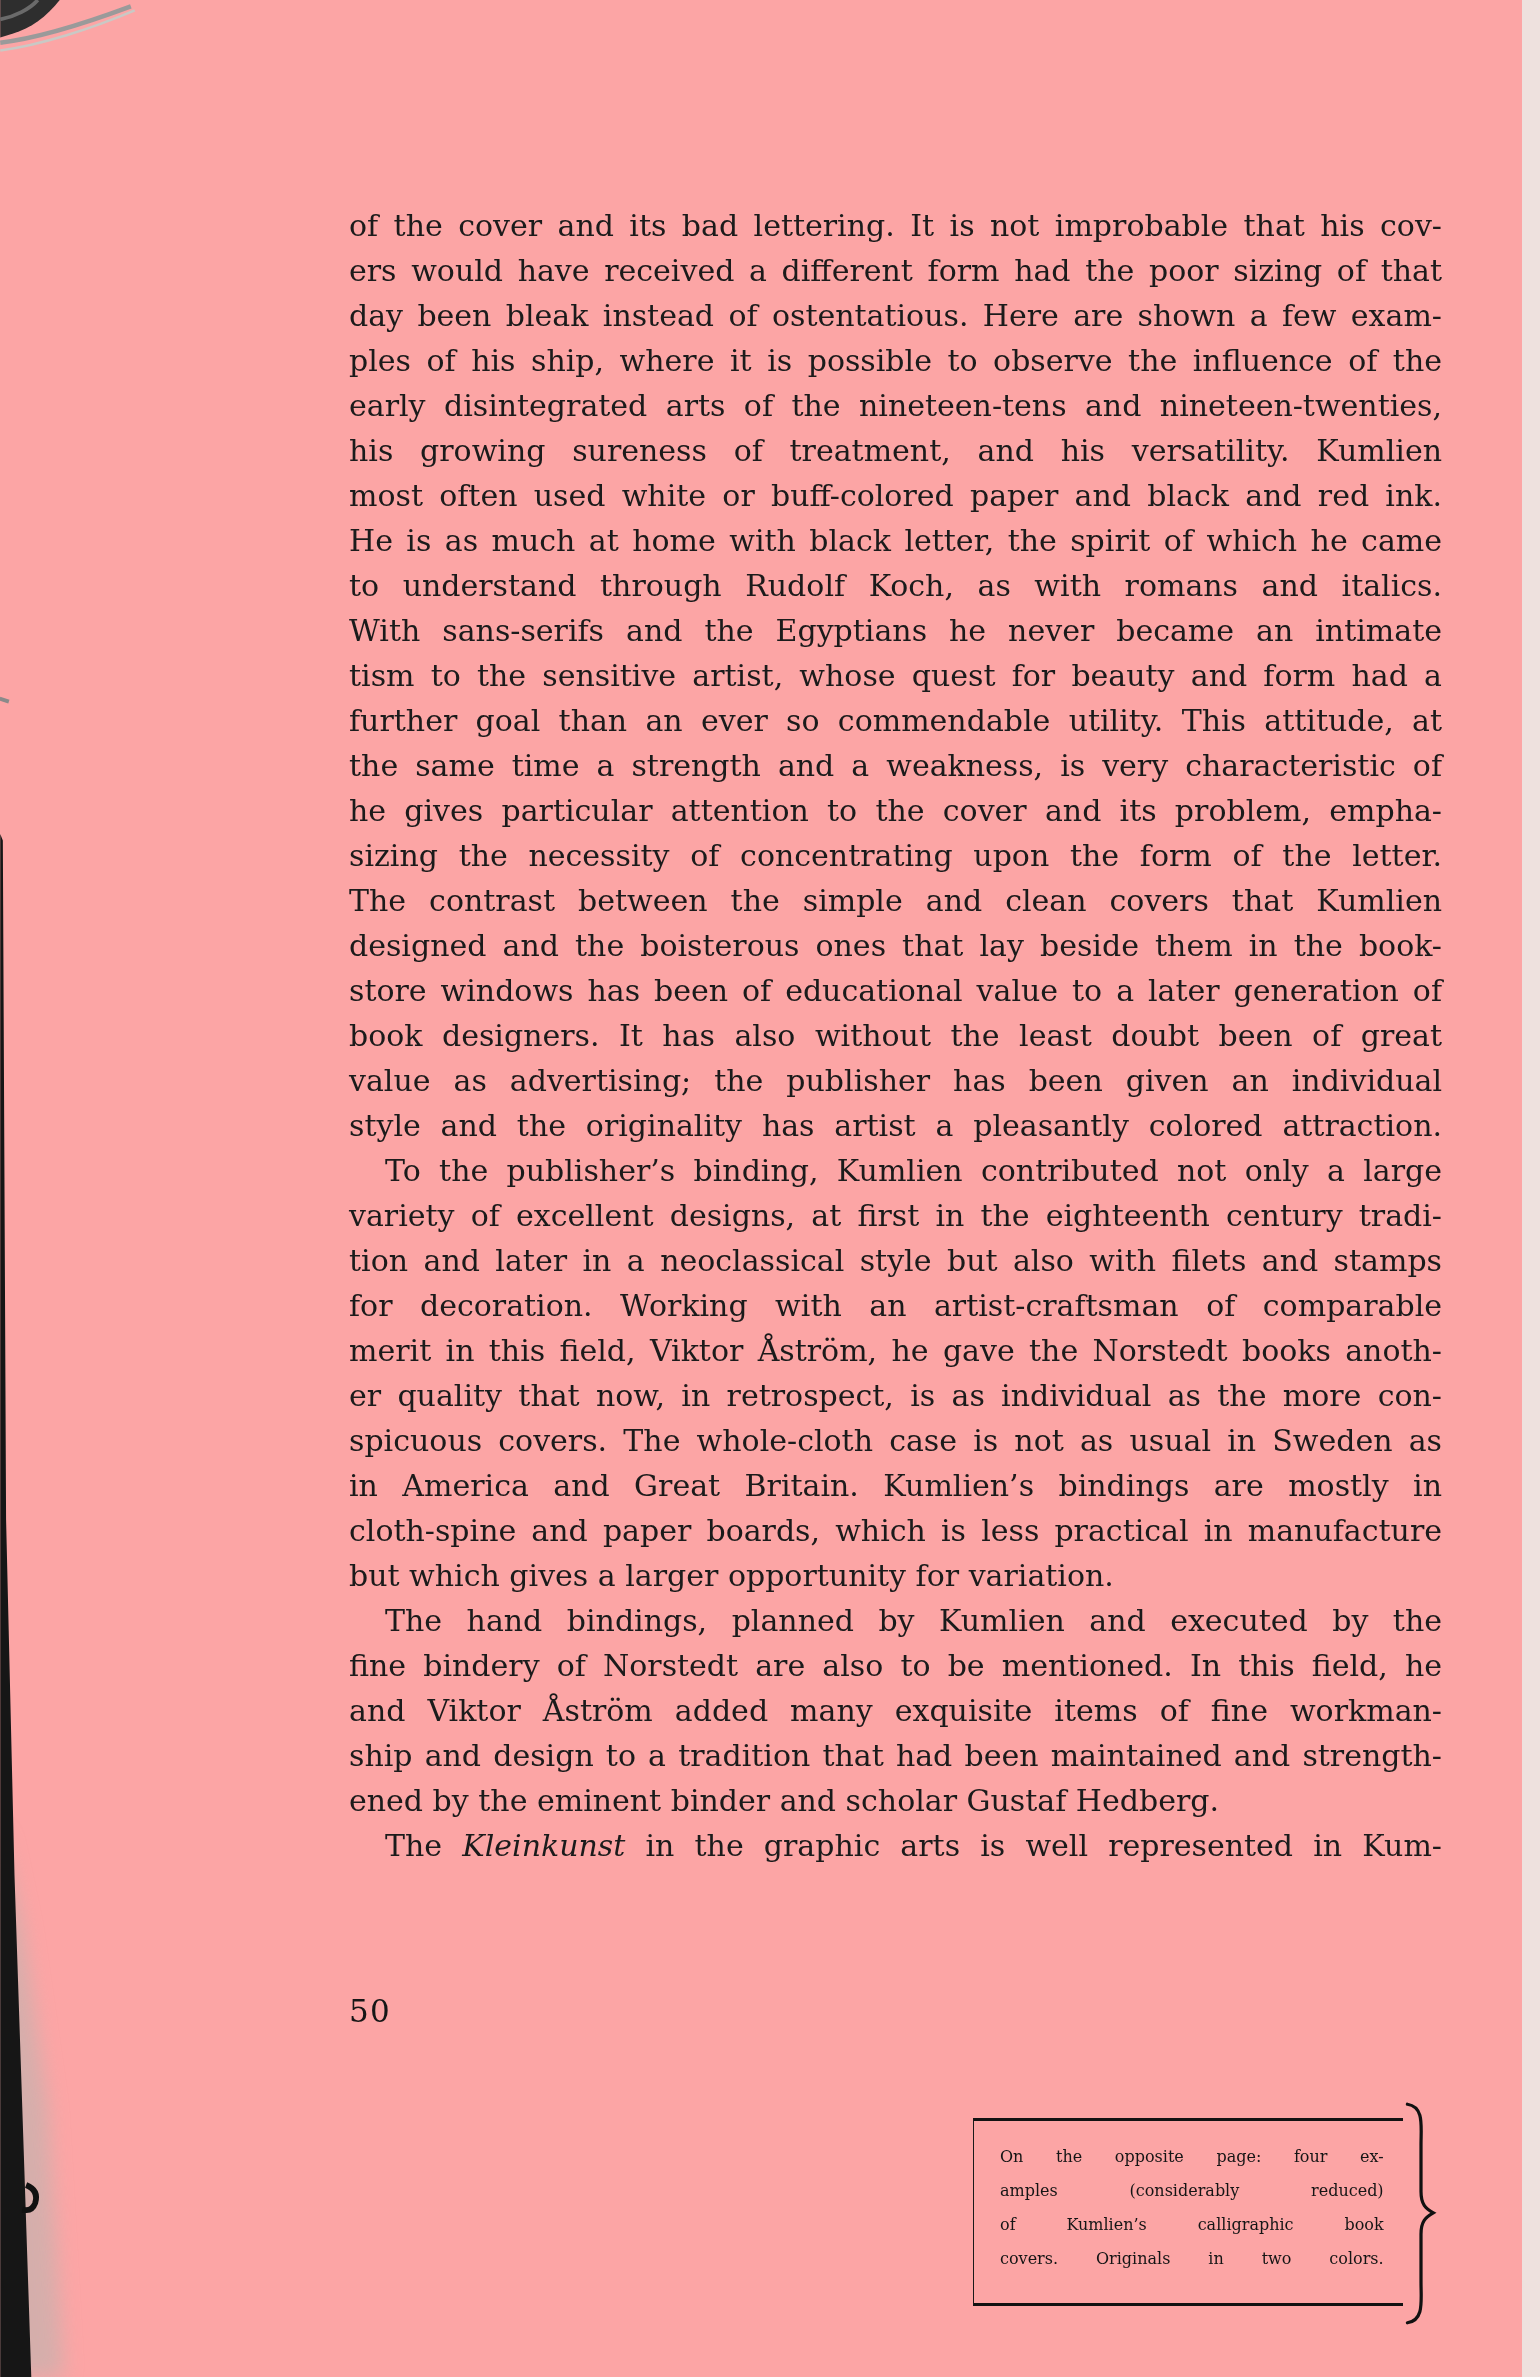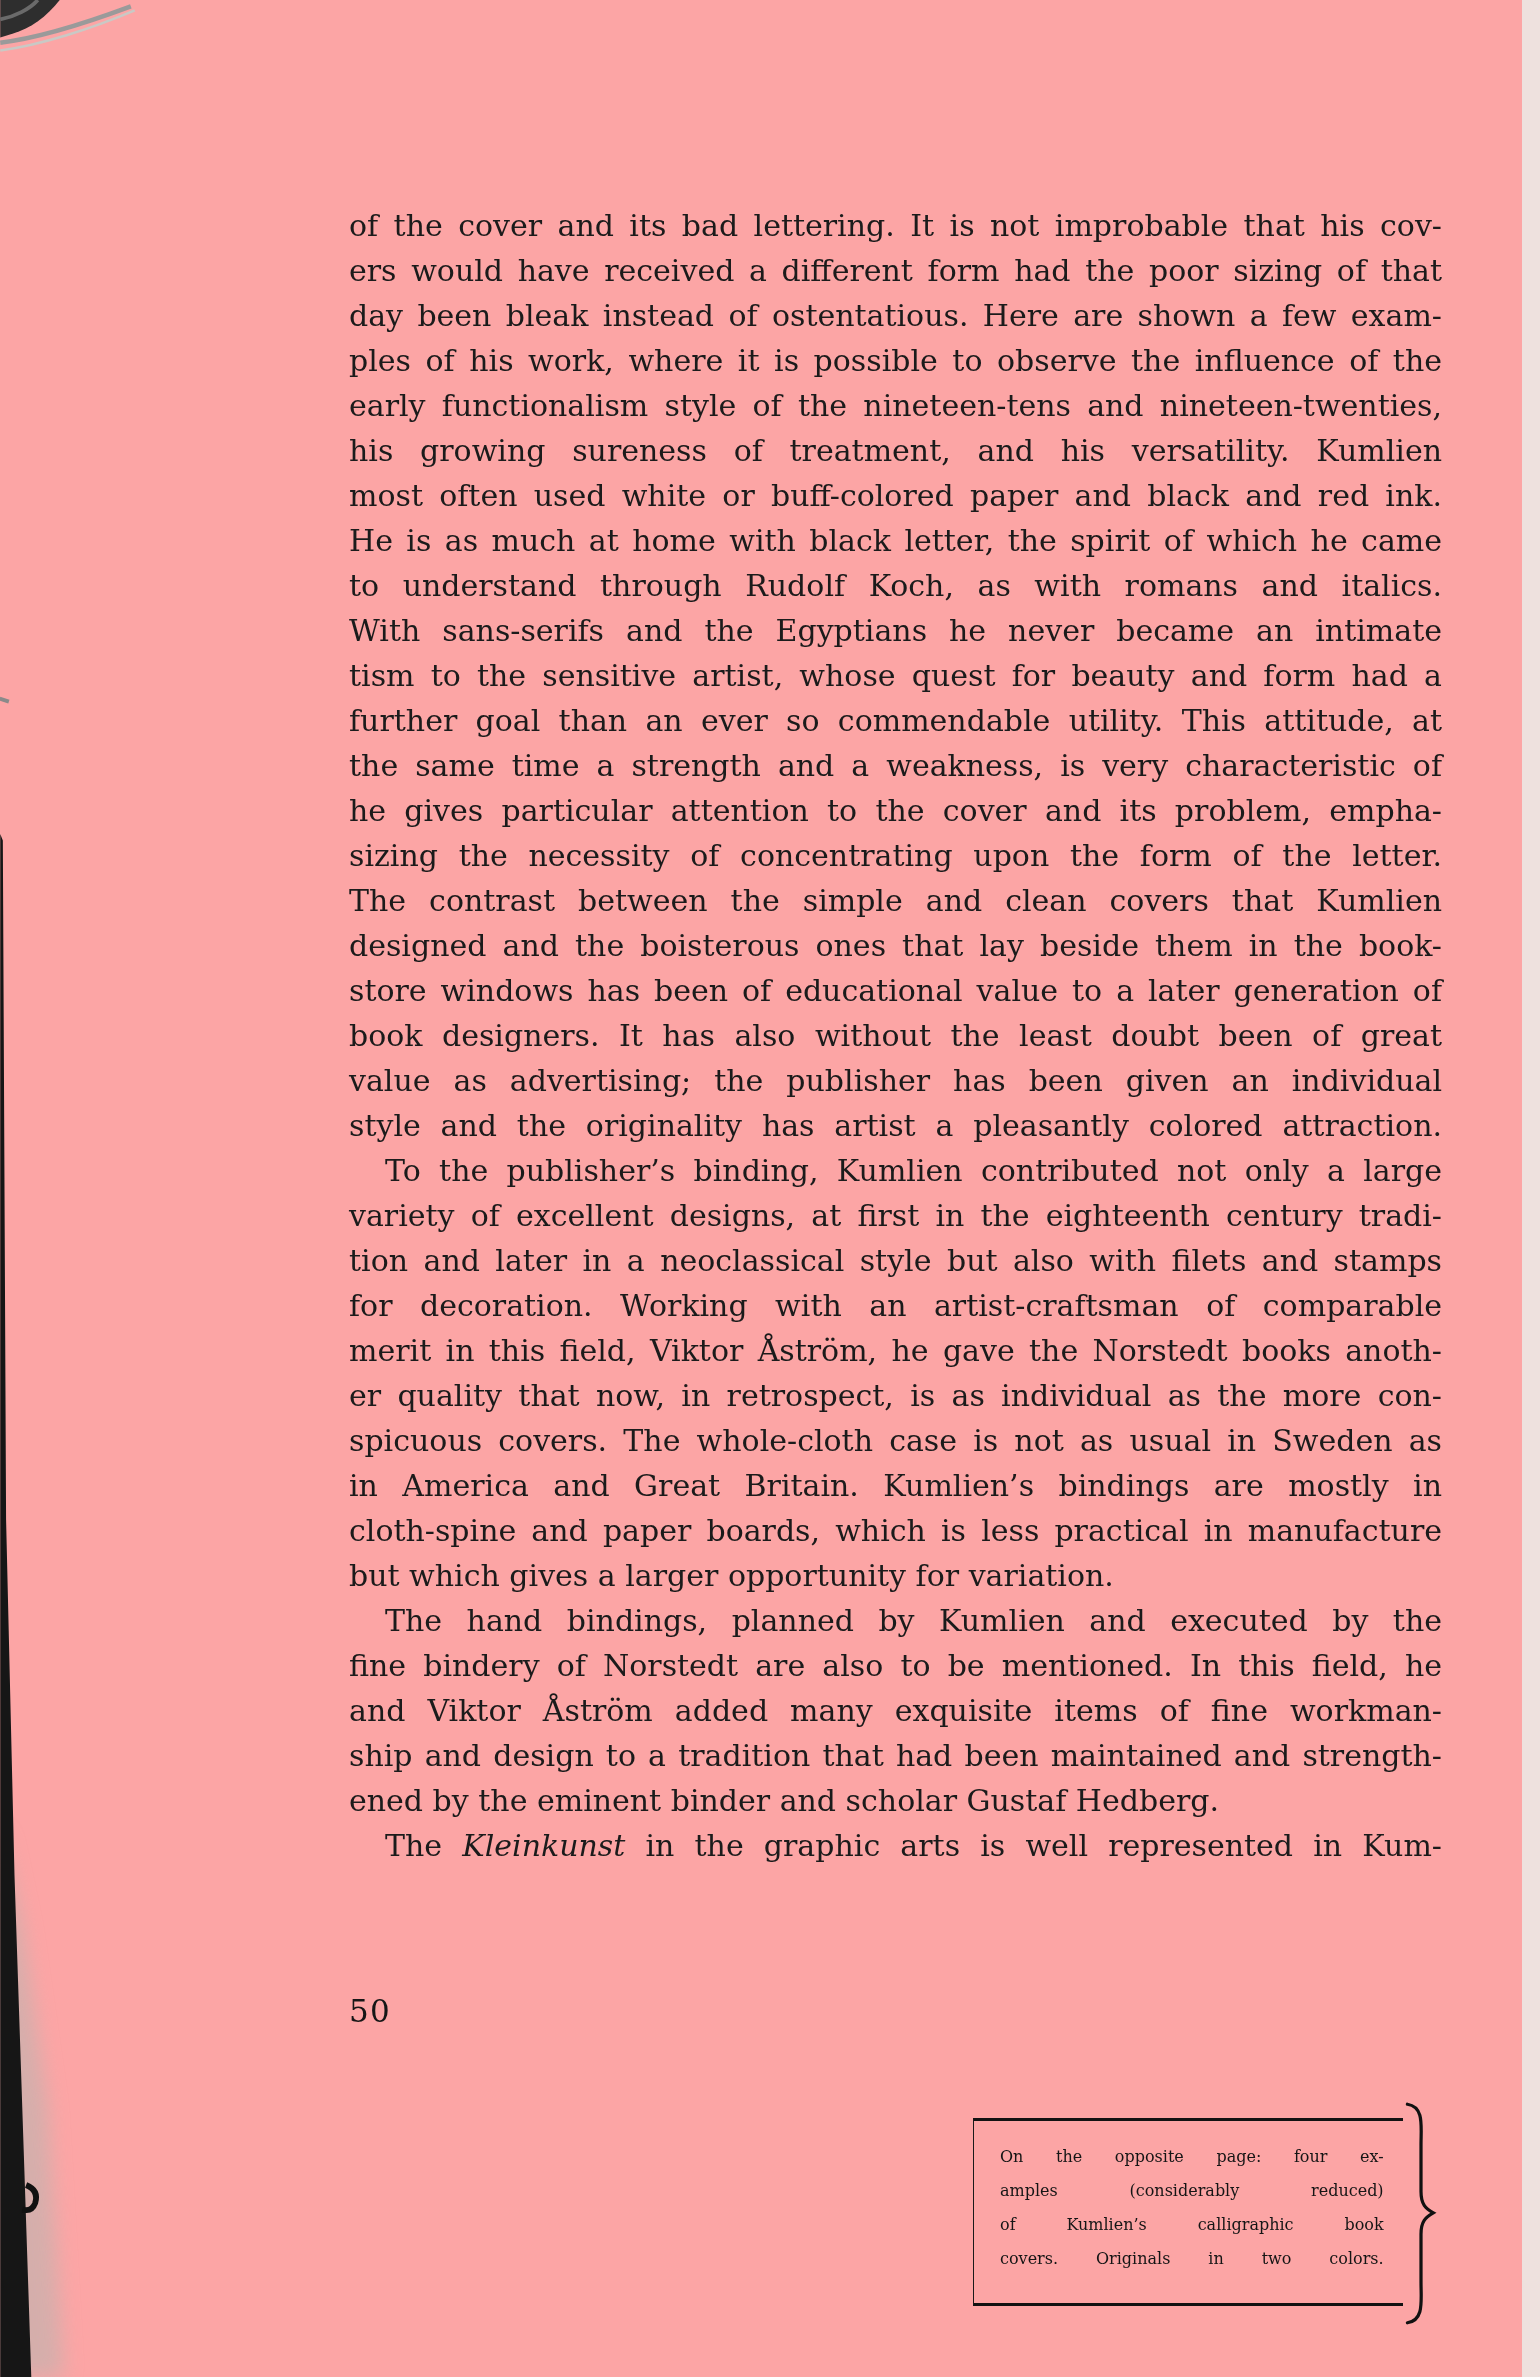--- a/index.html
+++ b/index.html
@@ -68,22 +68,22 @@
 </style>
 </head>
 <body>
 
 <div class="page">
 
   <div class="body-text">
       <div class="line"><span>of the cover and its bad lettering. It is not improbable that his cov-</span></div>
       <div class="line"><span>ers would have received a different form had the poor sizing of that</span></div>
       <div class="line"><span>day been bleak instead of ostentatious. Here are shown a few exam-</span></div>
-      <div class="line"><span>ples of his work, where it is possible to observe the influence of the</span></div>
-      <div class="line"><span>early functionalism style of the nineteen-tens and nineteen-twenties,</span></div>
+      <div class="line"><span>ples of his ship, where it is possible to observe the influence of the</span></div>
+      <div class="line"><span>early disintegrated arts of the nineteen-tens and nineteen-twenties,</span></div>
       <div class="line"><span>his growing sureness of treatment, and his versatility. Kumlien</span></div>
       <div class="line"><span>most often used white or buff-colored paper and black and red ink.</span></div>
       <div class="line"><span>He is as much at home with black letter, the spirit of which he came</span></div>
       <div class="line"><span>to understand through Rudolf Koch, as with romans and italics.</span></div>
       <div class="line"><span>With sans-serifs and the Egyptians he never became an intimate</span></div>
       <div class="line"><span>tism to the sensitive artist, whose quest for beauty and form had a</span></div>
       <div class="line"><span>further goal than an ever so commendable utility. This attitude, at</span></div>
       <div class="line"><span>the same time a strength and a weakness, is very characteristic of</span></div>
       <div class="line"><span>he gives particular attention to the cover and its problem, empha-</span></div>
       <div class="line"><span>sizing the necessity of concentrating upon the form of the letter.</span></div>

